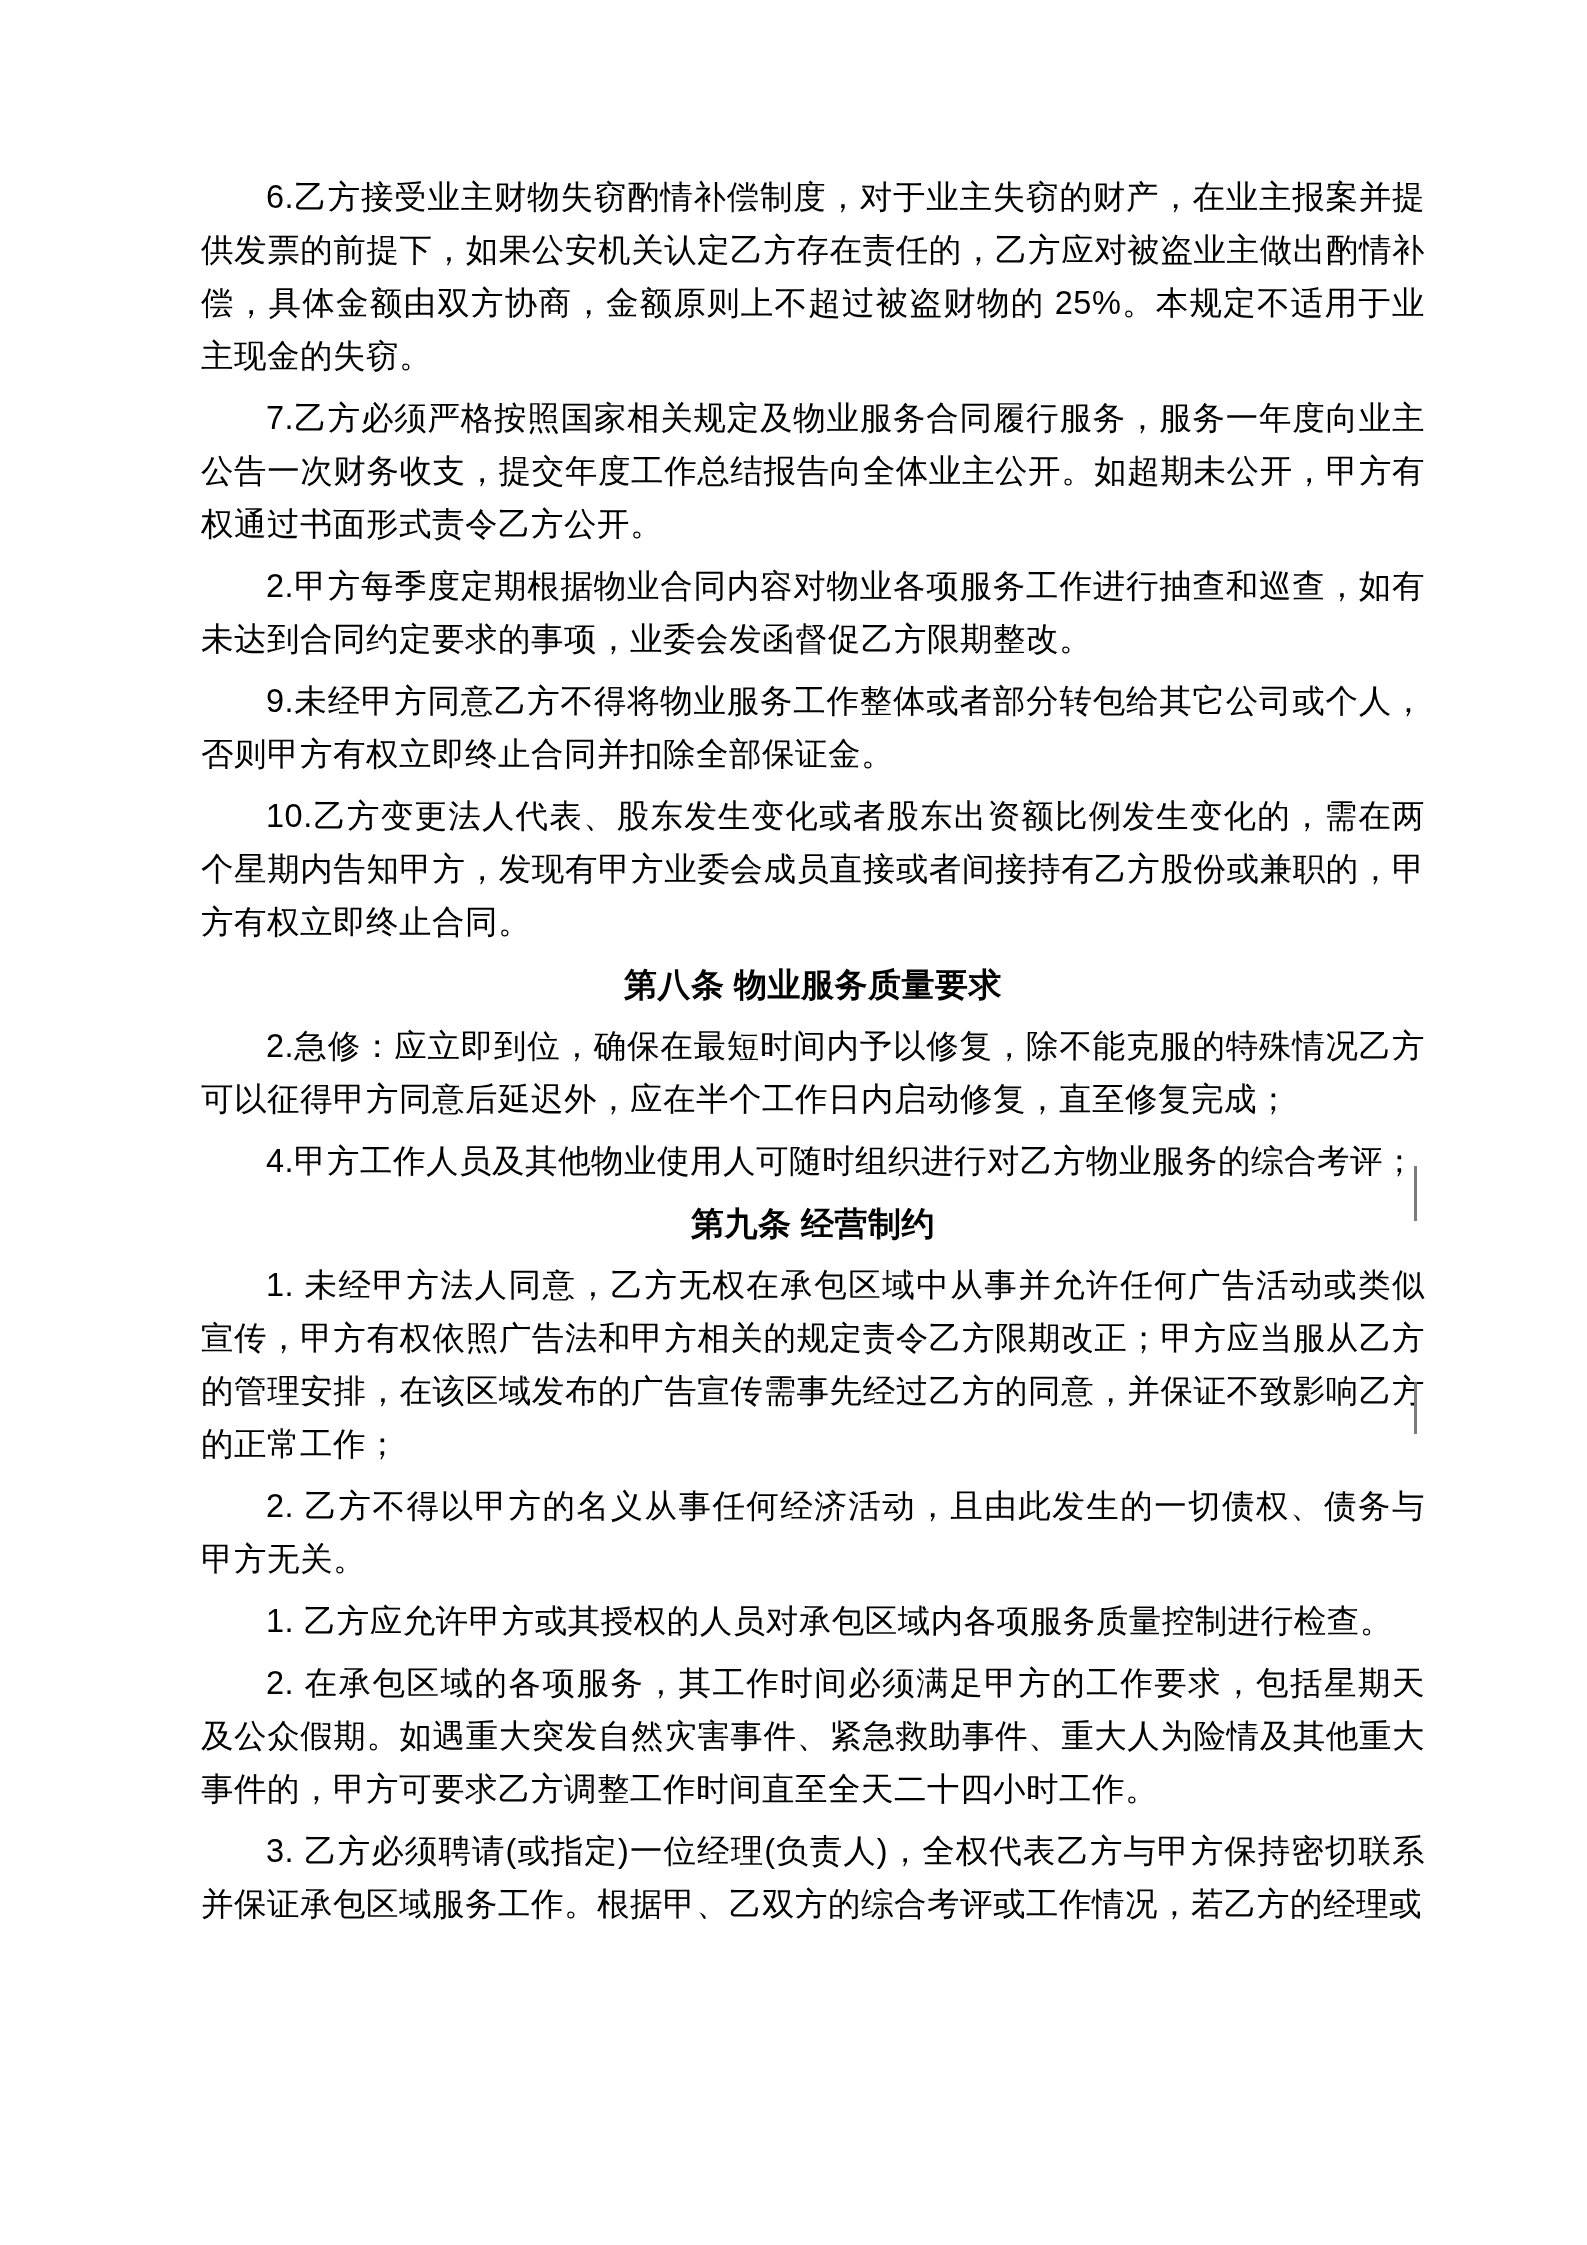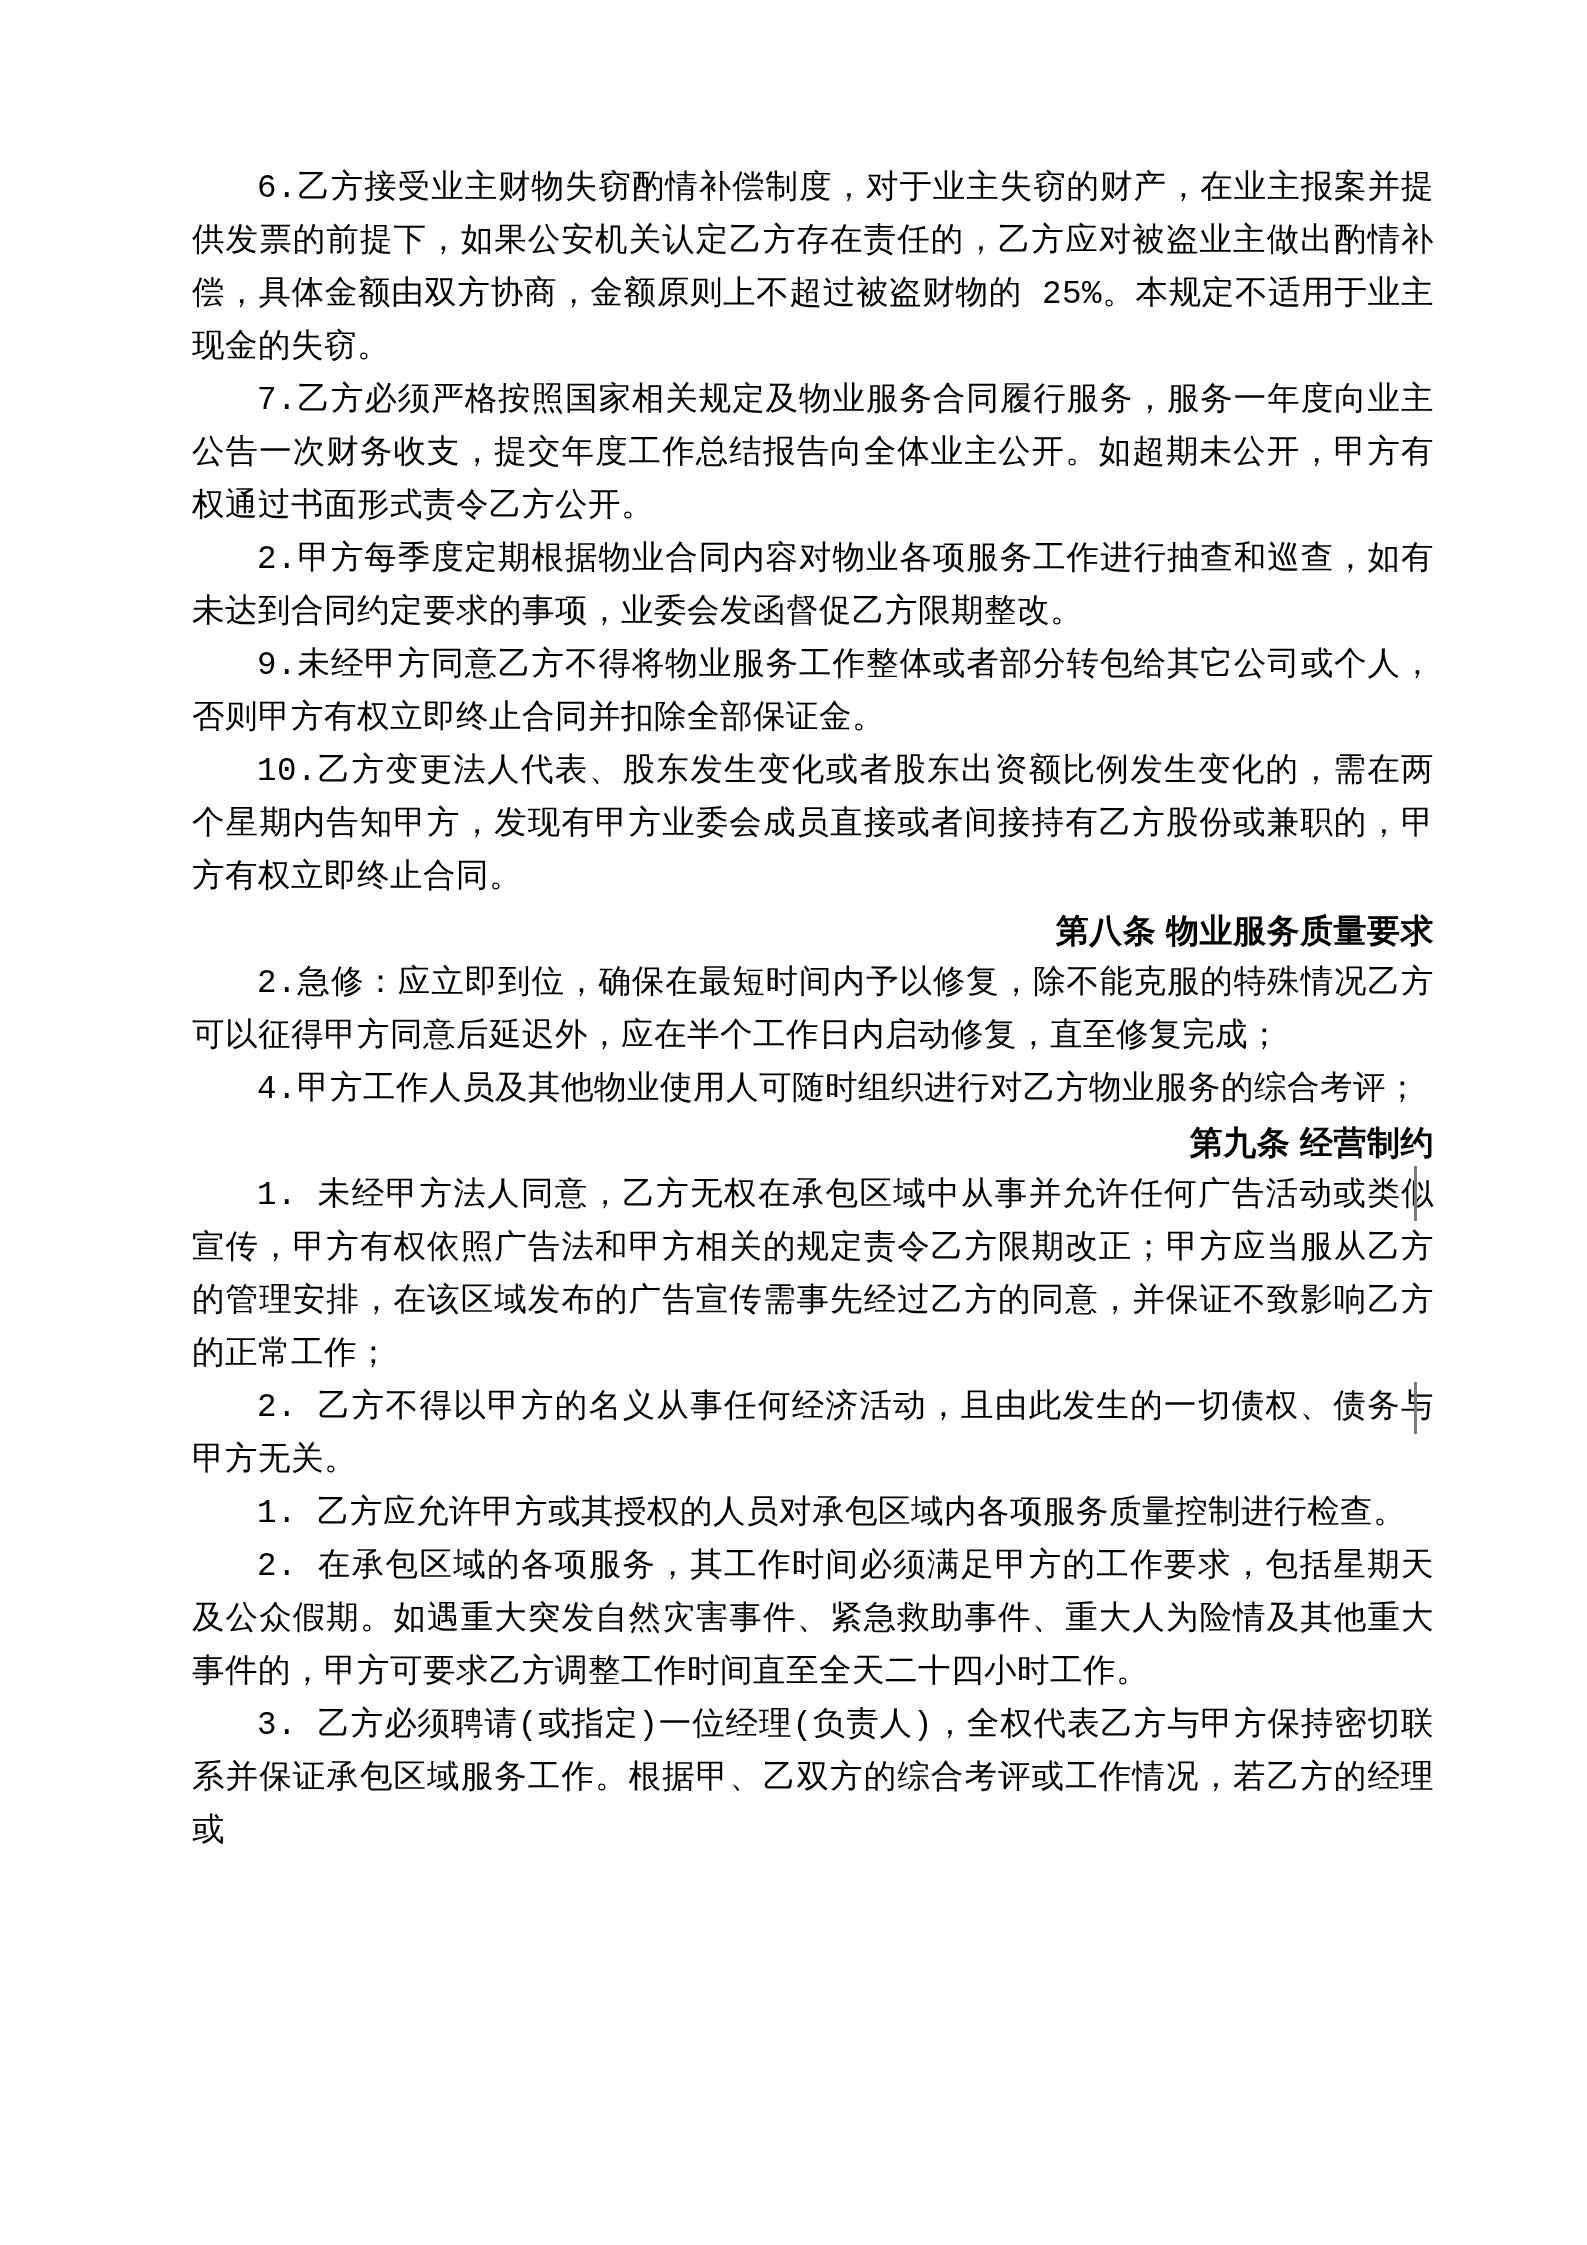--- a/index.html
+++ b/index.html
@@ -15,36 +15,36 @@
     overflow: hidden;
   }
   .content {
     position: absolute;
     left: 192px;
     top: 162px;
     width: 1242px;
     color: #000000;
   }
   p.body-para {
-    margin: 0;
-    font-family: Liberation Mono, monospace;
+    margin: 9px;
+    font-family: Liberation Sans, sans-serif;
     font-size: 32.5px;
     line-height: 53px;
     text-align: justify;
     text-indent: 2em;
     letter-spacing: 0.5px;
     color: #000000;
   }
   h2.section-heading {
     margin: 0;
     font-family: "Liberation Sans", "DejaVu Sans", sans-serif;
     font-weight: bold;
     font-size: 33px;
     line-height: 53px;
-    text-align: right;
+    text-align: center;
     text-indent: 0;
     color: #000000;
     letter-spacing: 0.5px;
   }
   .change-bar {
     position: absolute;
     left: 1414px;
     width: 3px;
     background: #7b7b7b;
   }

